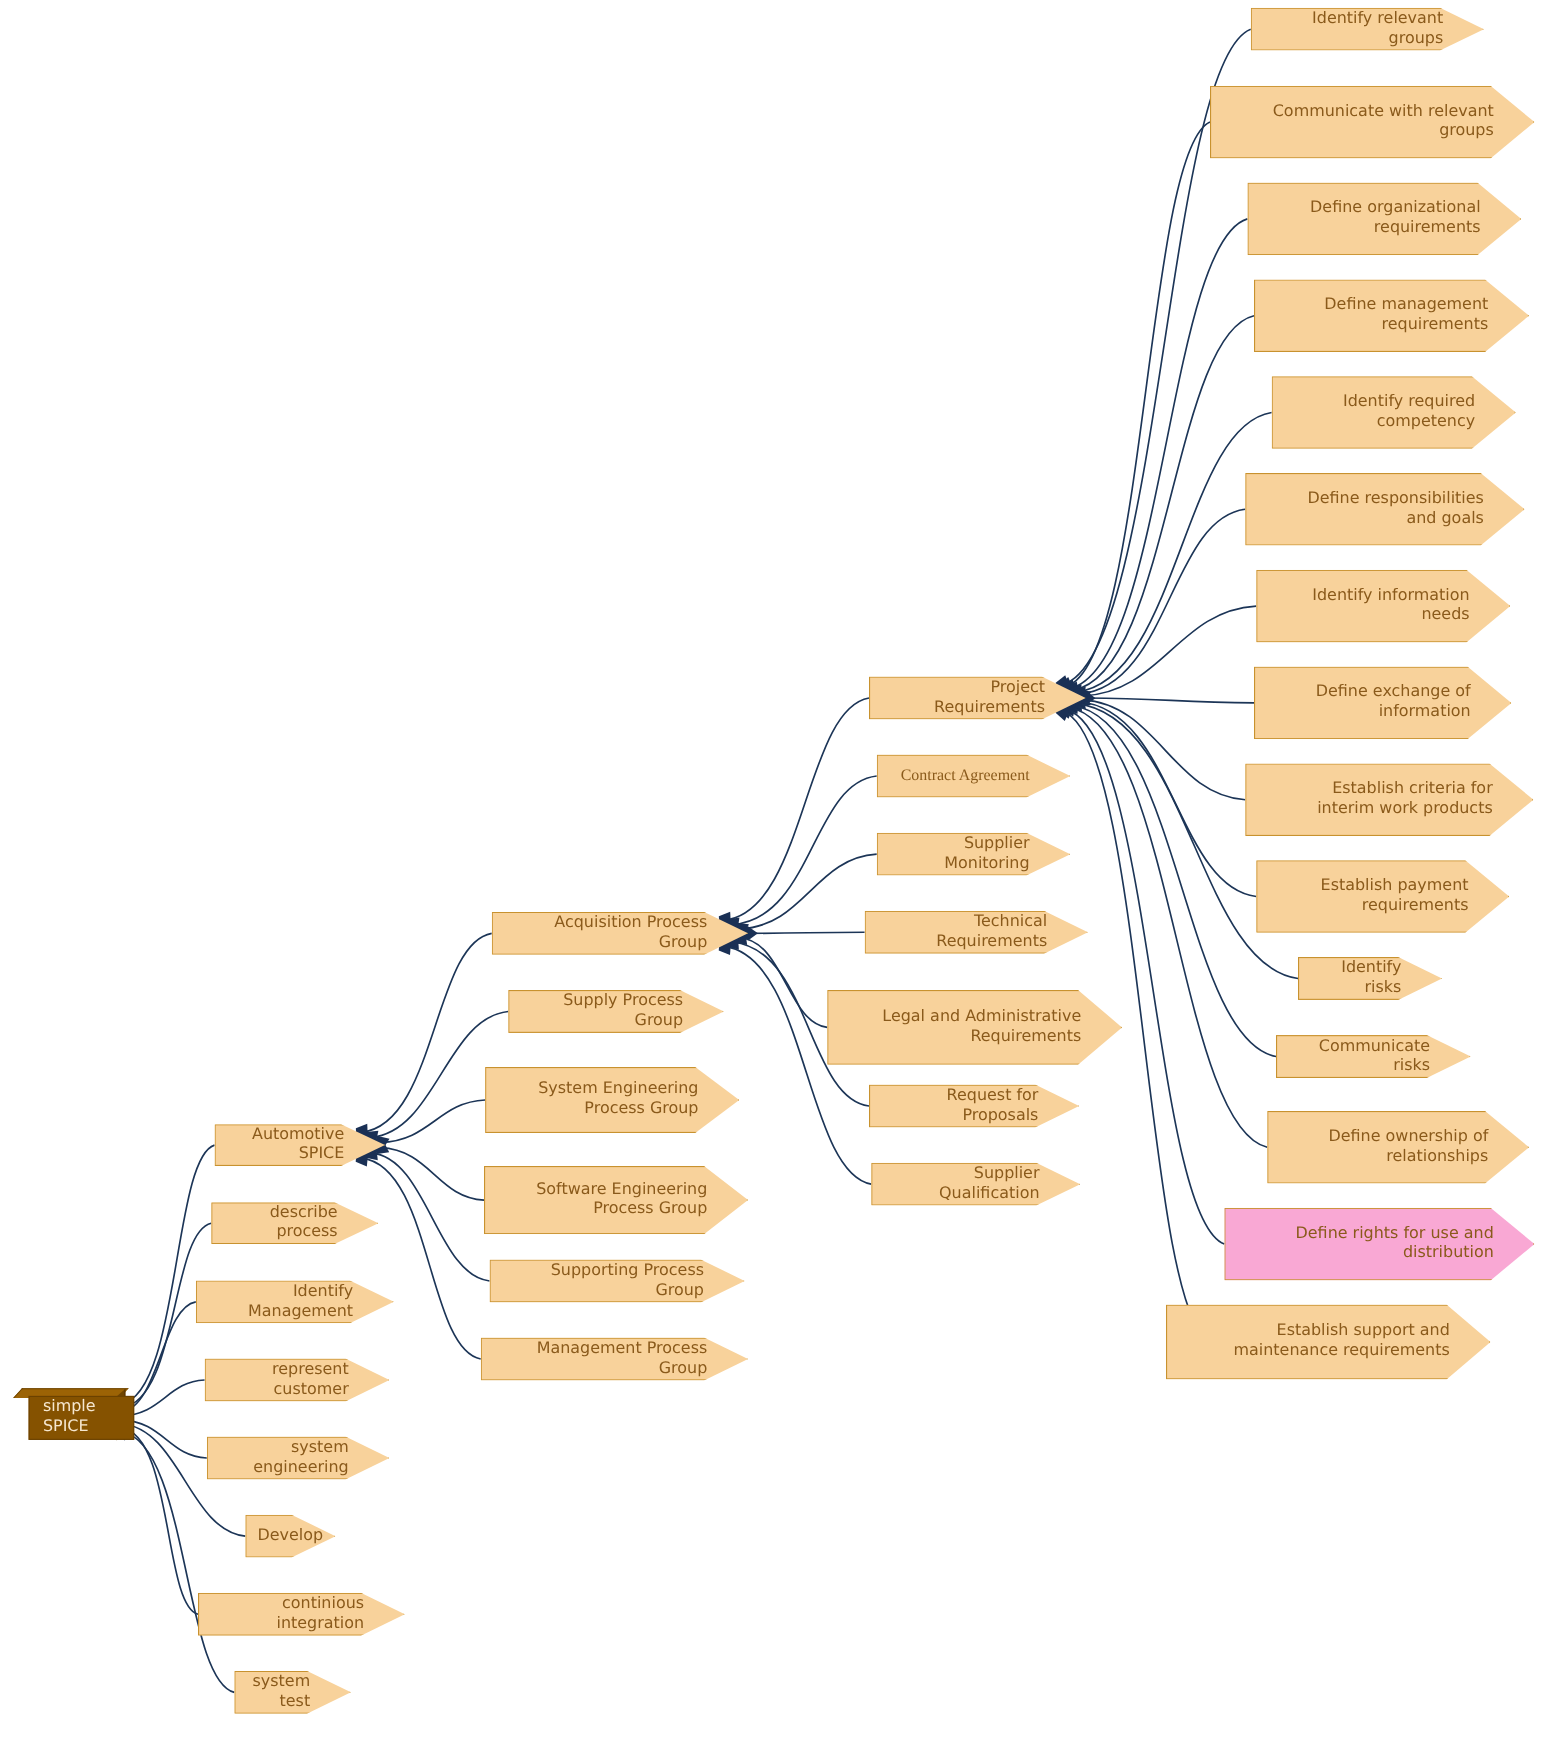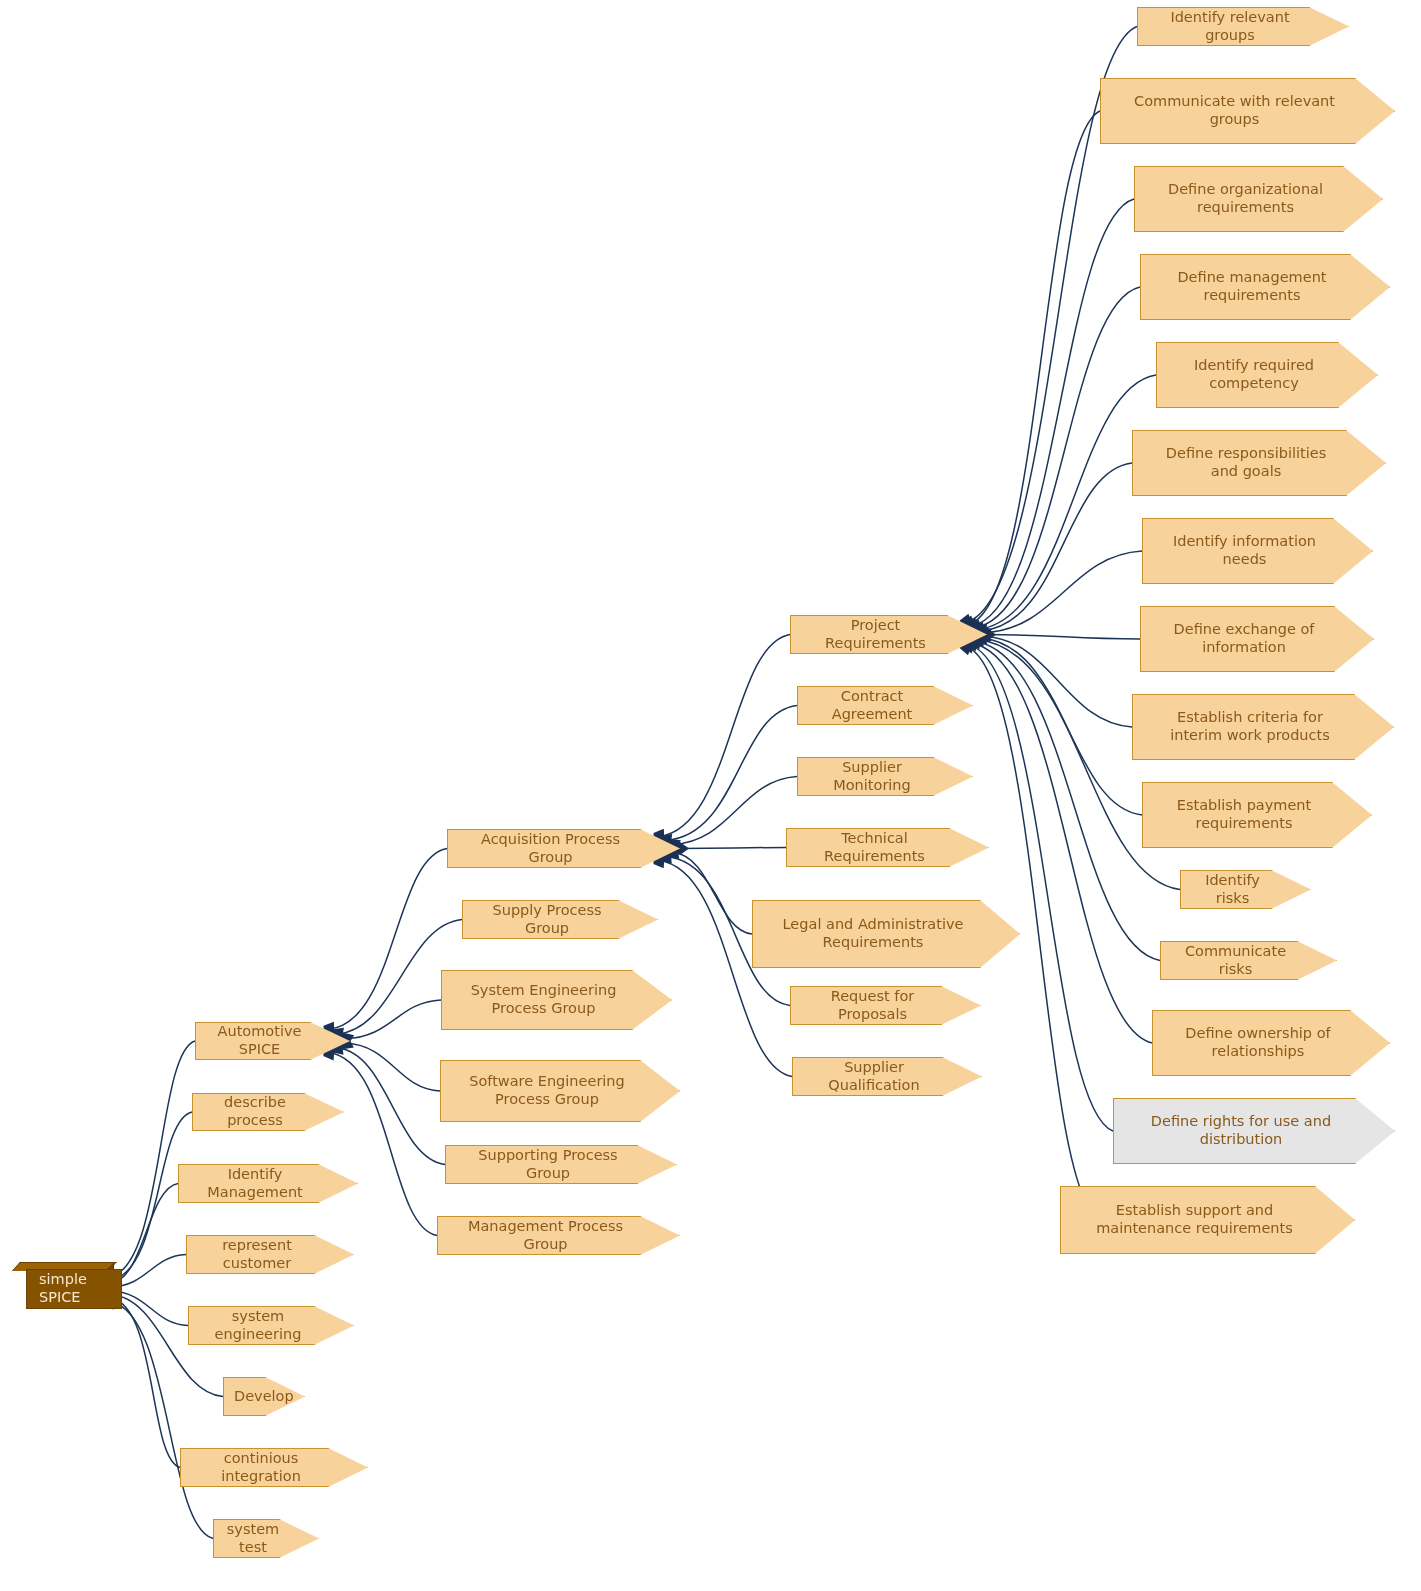--- a/index.html
+++ b/index.html
@@ -39,23 +39,24 @@
     background: #f8d29b;
     border: 1.3px solid #c8922f;
     clip-path: polygon(0 0, calc(100% - 40px) 0, 100% 50%, calc(100% - 40px) 100%, 0 100%);
     -webkit-clip-path: polygon(0 0, calc(100% - 40px) 0, 100% 50%, calc(100% - 40px) 100%, 0 100%);
   }
   .node .label {
     display: block;
     width: 100%;
     padding-right: 30px;
     box-sizing: border-box;
+    text-align: right;
   }
   .node.hl {
-    background: #e5e5e5;
+    background: #f9a8d4;
   }
   .node.root {
     background: #855200;
     border: 1px solid #6b4200;
     color: #f6e7cf;
     clip-path: none;
     -webkit-clip-path: none;
     box-shadow: 0 0 0 0 transparent;
     justify-content: flex-start;
     padding-left: 12px;
@@ -196,21 +197,21 @@
       </div>
       <div class="node" style="left: 445px; top: 1145px; width: 232px; height: 39px;">
         <span class="label">Supporting Process Group</span>
       </div>
       <div class="node" style="left: 437px; top: 1216px; width: 243px; height: 39px;">
         <span class="label">Management Process Group</span>
       </div>
       <div class="node" style="left: 790px; top: 615px; width: 197px; height: 39px;">
         <span class="label">Project Requirements</span>
       </div>
-      <div class="node" style="left: 797px; top: 686px; width: 176px; height: 39px;">
+      <div class="node" style="left: 797px; top: 686px; width: 176px; height: 39px; font-family: Liberation Serif, serif;">
         <span class="label">Contract Agreement</span>
       </div>
       <div class="node" style="left: 797px; top: 757px; width: 176px; height: 39px;">
         <span class="label">Supplier Monitoring</span>
       </div>
       <div class="node" style="left: 786px; top: 828px; width: 203px; height: 39px;">
         <span class="label">Technical Requirements</span>
       </div>
       <div class="node" style="left: 752px; top: 900px; width: 268px; height: 68px;">
         <span class="label">Legal and Administrative<br>Requirements</span>

